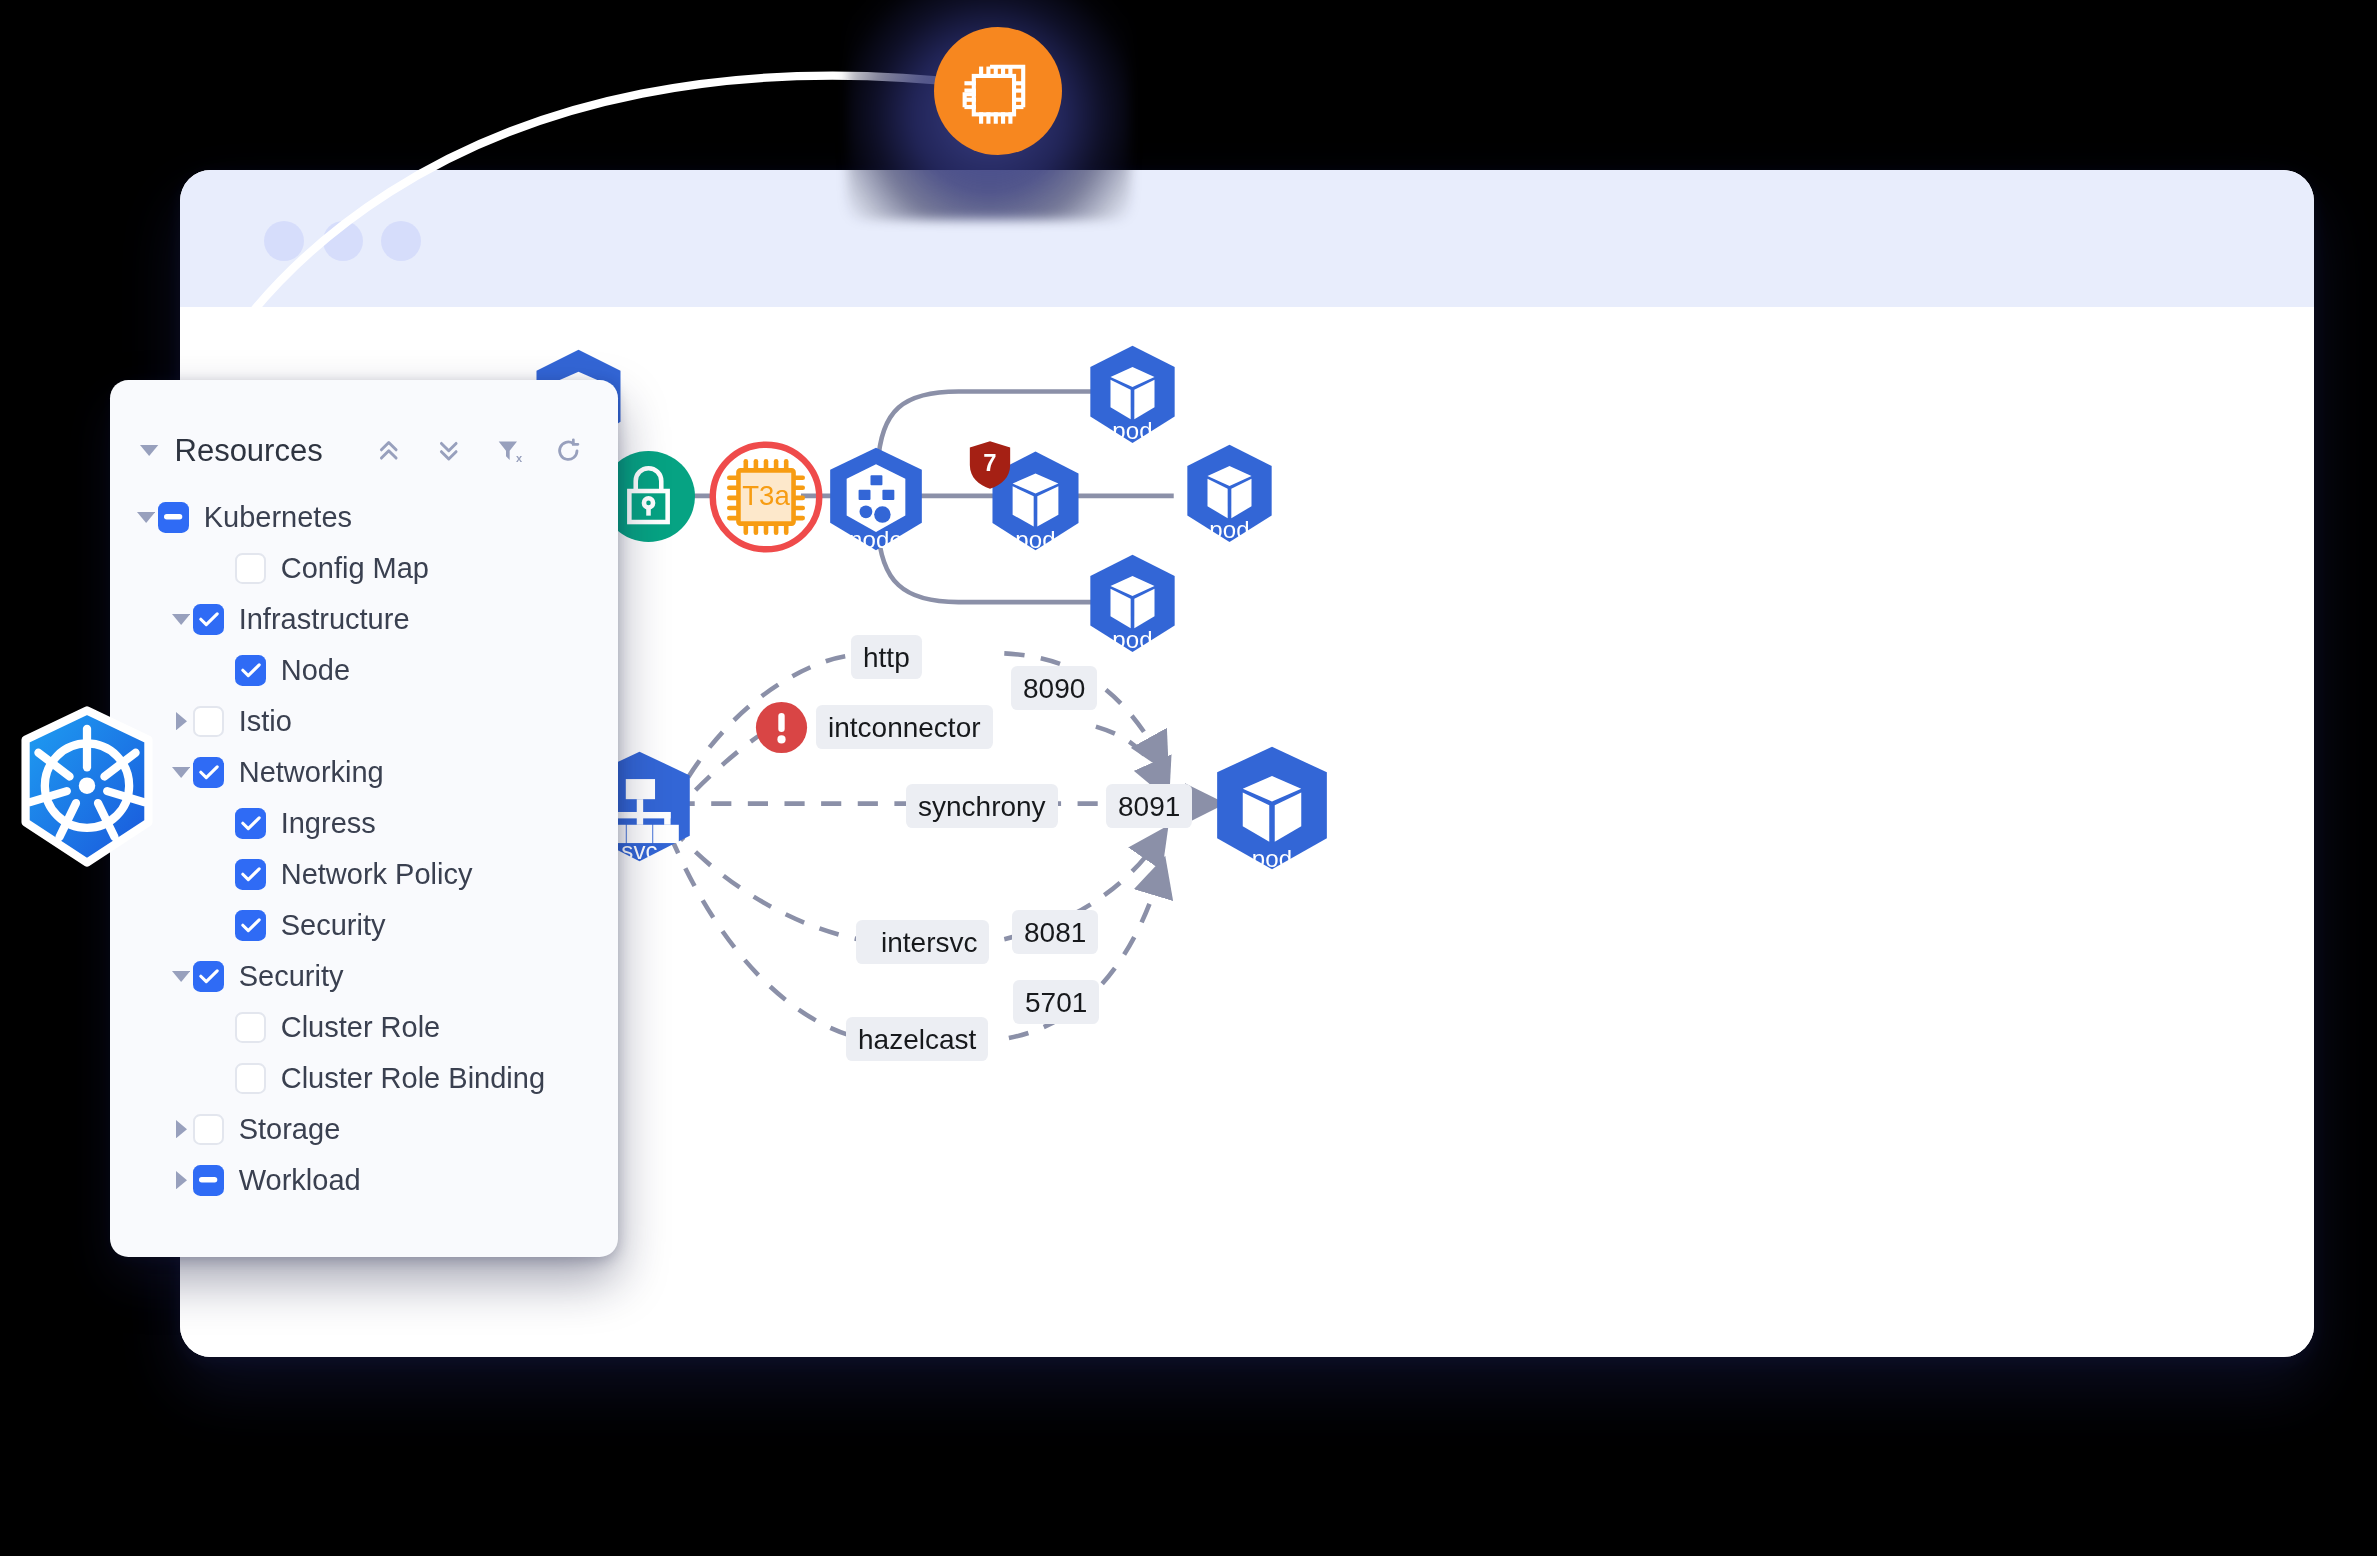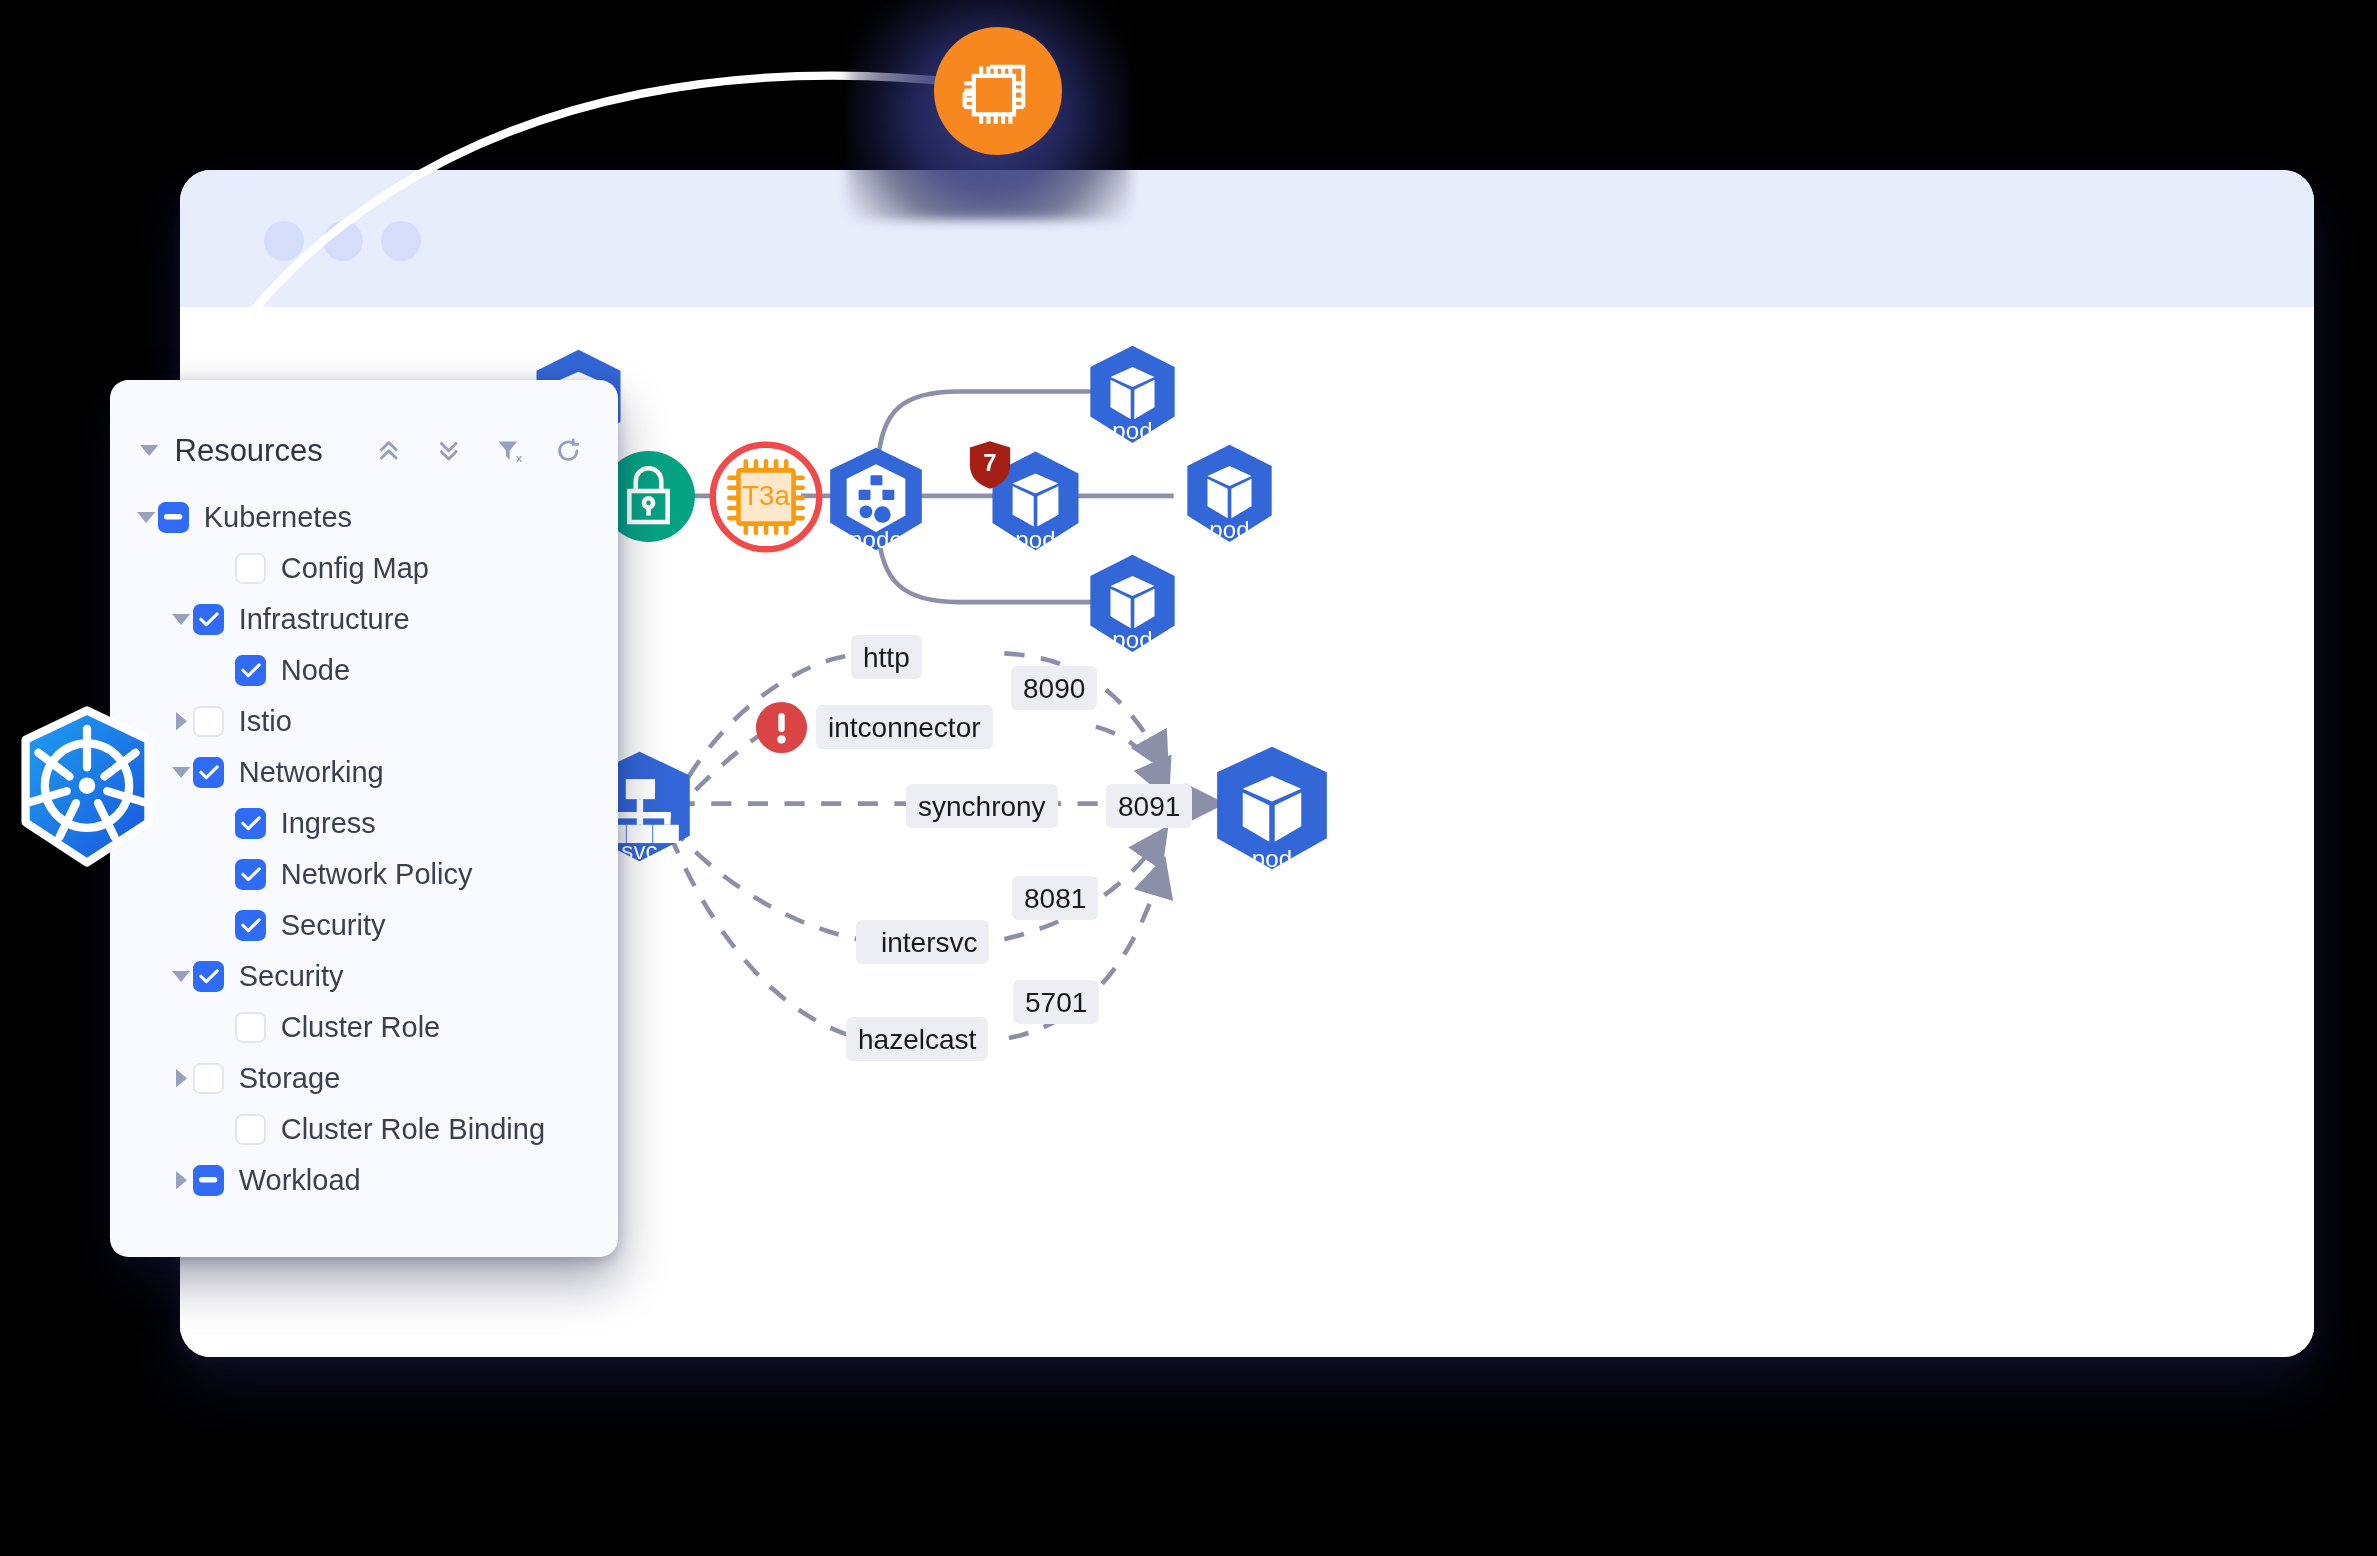--- a/index.html
+++ b/index.html
@@ -383,21 +383,21 @@
     </div>
 
     <div class="elabel" style="left:671px;top:328px;">http</div>
     <div class="elabel" style="left:636px;top:398px;">intconnector</div>
     <div class="elabel" style="left:726px;top:477px;">synchrony</div>
     <div class="elabel" style="left:676px;top:613px;padding-left:25px;">intersvc</div>
     <div class="elabel" style="left:666px;top:710px;">hazelcast</div>
 
     <div class="elabel" style="left:831px;top:359px;">8090</div>
     <div class="elabel" style="left:926px;top:477px;">8091</div>
-    <div class="elabel" style="left:832px;top:569px;">8081</div>
+    <div class="elabel" style="left:832px;top:603px;">8081</div>
     <div class="elabel" style="left:833px;top:673px;">5701</div>
 
   </div>
 </div>
 
 <svg id="arc-svg" viewBox="0 0 1300 620">
   <path d="M150 600 C210 300 520 28 1065 92" fill="none" stroke="#ffffff" stroke-width="9" stroke-linecap="round"></path>
 </svg>
 
 <div id="cpu-badge">
@@ -592,37 +592,37 @@
       </div>
       <div class="trow ind-2">
         <span class="caret blank">
           <svg width="18.3" height="13" viewBox="0 0 20 14">
             <path d="M0 1 L20 1 L10 13 Z" fill="#98a0bd"></path>
           </svg>
         </span>
         <span class="cbox off"></span>
         <span class="tlabel">Cluster Role</span>
       </div>
+      <div class="trow ind-2">
+        <span class="caret blank">
+          <svg width="18.3" height="13" viewBox="0 0 20 14">
+            <path d="M0 1 L20 1 L10 13 Z" fill="#98a0bd"></path>
+          </svg>
+        </span>
+        <span class="cbox off"></span>
+        <span class="tlabel">Cluster Role Binding</span>
+      </div>
       <div class="trow ind-1">
         <span class="caret">
           <svg width="13" height="18.3" viewBox="0 0 14 20">
             <path d="M1 0 L1 20 L13 10 Z" fill="#98a0bd"></path>
           </svg>
         </span>
         <span class="cbox off"></span>
         <span class="tlabel">Storage</span>
-      </div>
-      <div class="trow ind-2">
-        <span class="caret blank">
-          <svg width="18.3" height="13" viewBox="0 0 20 14">
-            <path d="M0 1 L20 1 L10 13 Z" fill="#98a0bd"></path>
-          </svg>
-        </span>
-        <span class="cbox off"></span>
-        <span class="tlabel">Cluster Role Binding</span>
       </div>
       <div class="trow ind-1">
         <span class="caret">
           <svg width="13" height="18.3" viewBox="0 0 14 20">
             <path d="M1 0 L1 20 L13 10 Z" fill="#98a0bd"></path>
           </svg>
         </span>
         <span class="cbox ind">
           <svg width="18.3" height="5.5" viewBox="0 0 20 6">
             <rect width="20" height="6" rx="3" fill="#fff"></rect>

